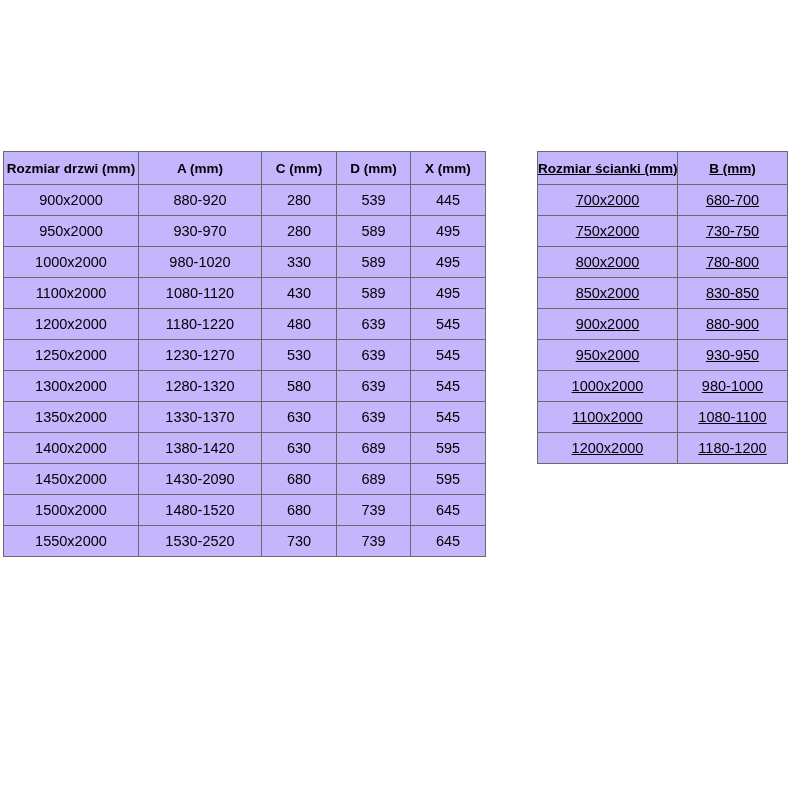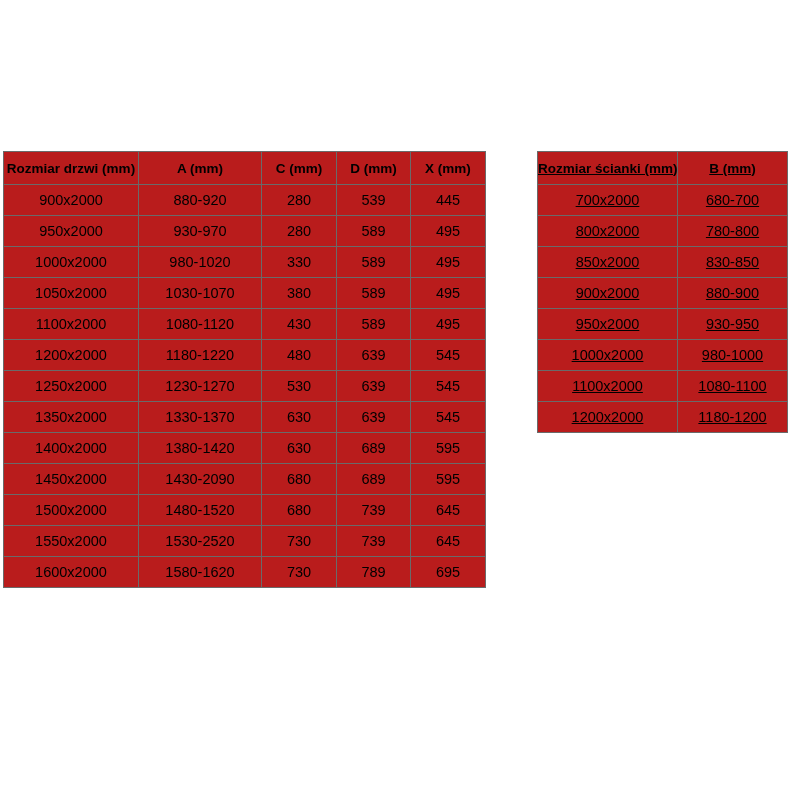--- a/index.html
+++ b/index.html
@@ -11,21 +11,21 @@
     width: 800px;
     height: 800px;
     position: relative;
     font-family: "Liberation Sans", sans-serif;
     color: #000000;
   }
   .spec-table {
     border-collapse: collapse;
     position: absolute;
     table-layout: fixed;
-    background: #b91c1c;
+    background: #c4b5fd;
   }
   .spec-table th,
   .spec-table td {
     border: 1px solid #6a6a6a;
     text-align: center;
     vertical-align: middle;
     padding: 0;
     white-space: nowrap;
     overflow: hidden;
   }
@@ -94,27 +94,20 @@
         <td>495</td>
       </tr>
       <tr>
         <td>1000x2000</td>
         <td>980-1020</td>
         <td>330</td>
         <td>589</td>
         <td>495</td>
       </tr>
       <tr>
-        <td>1050x2000</td>
-        <td>1030-1070</td>
-        <td>380</td>
-        <td>589</td>
-        <td>495</td>
-      </tr>
-      <tr>
         <td>1100x2000</td>
         <td>1080-1120</td>
         <td>430</td>
         <td>589</td>
         <td>495</td>
       </tr>
       <tr>
         <td>1200x2000</td>
         <td>1180-1220</td>
         <td>480</td>
@@ -122,20 +115,27 @@
         <td>545</td>
       </tr>
       <tr>
         <td>1250x2000</td>
         <td>1230-1270</td>
         <td>530</td>
         <td>639</td>
         <td>545</td>
       </tr>
       <tr>
+        <td>1300x2000</td>
+        <td>1280-1320</td>
+        <td>580</td>
+        <td>639</td>
+        <td>545</td>
+      </tr>
+      <tr>
         <td>1350x2000</td>
         <td>1330-1370</td>
         <td>630</td>
         <td>639</td>
         <td>545</td>
       </tr>
       <tr>
         <td>1400x2000</td>
         <td>1380-1420</td>
         <td>630</td>
@@ -156,47 +156,44 @@
         <td>739</td>
         <td>645</td>
       </tr>
       <tr>
         <td>1550x2000</td>
         <td>1530-2520</td>
         <td>730</td>
         <td>739</td>
         <td>645</td>
       </tr>
-      <tr>
-        <td>1600x2000</td>
-        <td>1580-1620</td>
-        <td>730</td>
-        <td>789</td>
-        <td>695</td>
-      </tr>
     </tbody>
   </table>
 
 <table id="walls-table" class="spec-table">
   <colgroup>
       <col>
       <col>
     </colgroup>
 <thead>
       <tr>
         <th>Rozmiar ścianki (mm)</th>
         <th>B (mm)</th>
       </tr>
     </thead>
     <tbody>
       <tr>
         <td>700x2000</td>
         <td>680-700</td>
       </tr>
       <tr>
+        <td>750x2000</td>
+        <td>730-750</td>
+      </tr>
+      <tr>
         <td>800x2000</td>
         <td>780-800</td>
       </tr>
       <tr>
         <td>850x2000</td>
         <td>830-850</td>
       </tr>
       <tr>
         <td>900x2000</td>
         <td>880-900</td>

